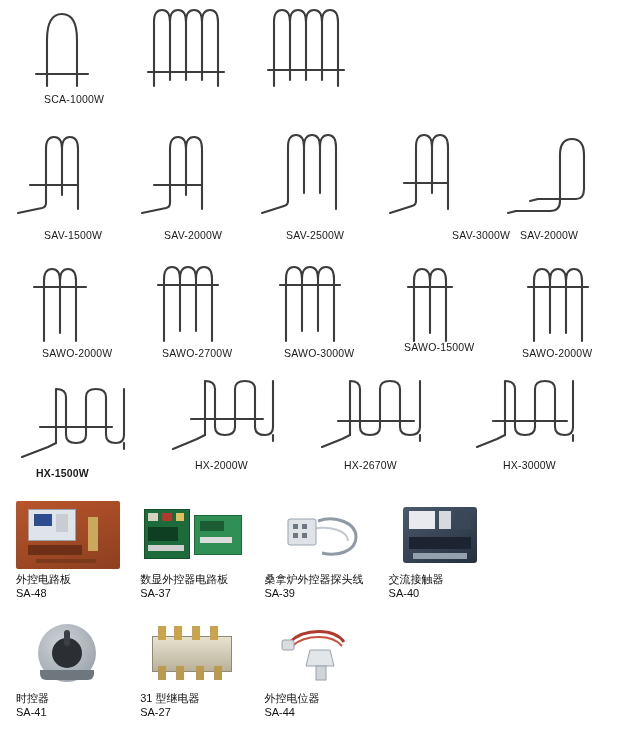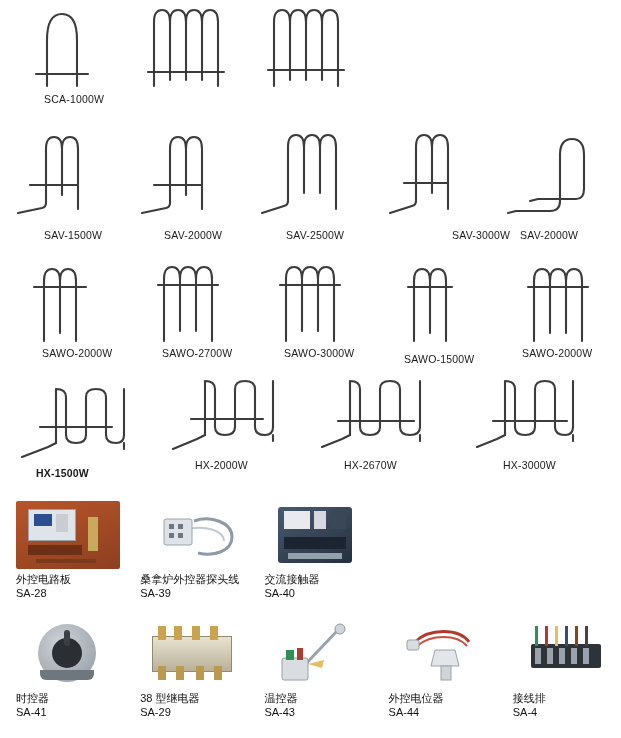--- a/index.html
+++ b/index.html
@@ -204,21 +204,21 @@
 
     <div style="position:absolute;left:372px;top:0;width:124px;">
       <div class="elem-art">
         <svg width="124" height="92" viewBox="0 0 124 92">
           <g fill="none" stroke="#3c3c3c" stroke-width="2.1" stroke-linecap="round" stroke-linejoin="round">
             <path d="M42 88 L42 28 Q42 16 50 16 Q58 16 58 28 L58 80 M58 80 L58 28 Q58 16 66 16 Q74 16 74 28 L74 88"></path>
             <path d="M36 34 L80 34"></path>
           </g>
         </svg>
       </div>
-      <div class="elem-label" style="position:absolute;left:32px;top:100px;">SAWO-1500W</div>
+      <div class="elem-label" style="position:absolute;left:32px;top:88px;">SAWO-1500W</div>
     </div>
 
     <div style="position:absolute;left:496px;top:0;width:125px;">
       <div class="elem-art">
         <svg width="125" height="92" viewBox="0 0 125 92">
           <g fill="none" stroke="#3c3c3c" stroke-width="2.1" stroke-linecap="round" stroke-linejoin="round">
             <path d="M38 88 L38 28 Q38 16 46 16 Q54 16 54 28 L54 80 M54 80 L54 28 Q54 16 62 16 Q70 16 70 28 L70 80 M70 80 L70 28 Q70 16 78 16 Q86 16 86 28 L86 88"></path>
             <path d="M32 34 L92 34"></path>
           </g>
         </svg>
@@ -289,23 +289,38 @@
       <div class="part-cell">
         <div class="part-photo" style="background:linear-gradient(160deg,#b8552b,#8d3f20);">
           <div style="position:absolute;left:12px;top:8px;width:46px;height:30px;background:#dfe4ea;border:1px solid #9aa3ad;"></div>
           <div style="position:absolute;left:18px;top:13px;width:18px;height:12px;background:#2d4d8f;"></div>
           <div style="position:absolute;left:40px;top:13px;width:12px;height:18px;background:#c9ccd1;"></div>
           <div style="position:absolute;left:12px;top:44px;width:54px;height:10px;background:#6d2f16;"></div>
           <div style="position:absolute;left:72px;top:16px;width:10px;height:34px;background:#caa85c;"></div>
           <div style="position:absolute;left:20px;top:58px;width:60px;height:4px;background:#7b3a1c;"></div>
         </div>
         <div class="part-name wrap2">外控电路板</div>
-        <div class="part-code">SA-28</div>
-      </div>
-
+        <div class="part-code">SA-48</div>
+      </div>
+
+      <div class="part-cell">
+        <div class="part-photo" style="background:#ffffff;">
+          <div style="position:absolute;left:4px;top:8px;width:44px;height:48px;background:#1d6b3a;border:1px solid #14512b;"></div>
+          <div style="position:absolute;left:8px;top:12px;width:10px;height:8px;background:#d8d2c0;"></div>
+          <div style="position:absolute;left:22px;top:12px;width:10px;height:8px;background:#b03a2e;"></div>
+          <div style="position:absolute;left:36px;top:12px;width:8px;height:8px;background:#e0c060;"></div>
+          <div style="position:absolute;left:8px;top:26px;width:30px;height:14px;background:#0f3f22;"></div>
+          <div style="position:absolute;left:8px;top:44px;width:36px;height:6px;background:#cfcfcf;"></div>
+          <div style="position:absolute;left:54px;top:14px;width:46px;height:38px;background:#2f8f54;border:1px solid #1d6b3a;"></div>
+          <div style="position:absolute;left:60px;top:20px;width:24px;height:10px;background:#1b5c35;"></div>
+          <div style="position:absolute;left:60px;top:36px;width:32px;height:6px;background:#dcdcdc;"></div>
+        </div>
+        <div class="part-name wrap2">数显外控器电路板</div>
+        <div class="part-code">SA-37</div>
+      </div>
 
 
       <div class="part-cell">
         <div class="part-photo" style="background:#ffffff;">
           <svg width="104" height="68" viewBox="0 0 104 68">
             <path d="M54 20 C72 14 92 22 92 36 C92 50 74 56 58 52" fill="none" stroke="#8f9aa6" stroke-width="3"></path>
             <path d="M48 28 C66 24 84 30 84 40" fill="none" stroke="#c2c9d0" stroke-width="2"></path>
             <rect x="24" y="18" width="28" height="26" rx="2" fill="#dfe3e8" stroke="#9aa3ad"></rect>
             <rect x="29" y="23" width="5" height="5" fill="#6d7781"></rect>
             <rect x="38" y="23" width="5" height="5" fill="#6d7781"></rect>
@@ -349,67 +364,35 @@
           <div style="position:absolute;left:12px;top:16px;width:78px;height:34px;background:linear-gradient(180deg,#e8e2d0,#b9b19a);border:1px solid #8e8a78;"></div>
           <div style="position:absolute;left:18px;top:6px;width:8px;height:14px;background:#c9a34e;"></div>
           <div style="position:absolute;left:34px;top:6px;width:8px;height:14px;background:#c9a34e;"></div>
           <div style="position:absolute;left:52px;top:6px;width:8px;height:14px;background:#c9a34e;"></div>
           <div style="position:absolute;left:70px;top:6px;width:8px;height:14px;background:#c9a34e;"></div>
           <div style="position:absolute;left:18px;top:46px;width:8px;height:14px;background:#b99a4e;"></div>
           <div style="position:absolute;left:36px;top:46px;width:8px;height:14px;background:#b99a4e;"></div>
           <div style="position:absolute;left:56px;top:46px;width:8px;height:14px;background:#b99a4e;"></div>
           <div style="position:absolute;left:74px;top:46px;width:8px;height:14px;background:#b99a4e;"></div>
         </div>
-        <div class="part-name wrap2">38 型继电器</div>
-        <div class="part-code">SA-29</div>
-      </div>
-
-      <div class="part-cell">
-        <div class="part-photo" style="background:#ffffff;">
-          <svg width="104" height="68" viewBox="0 0 104 68">
-            <path d="M34 52 L74 10" stroke="#9aa3ad" stroke-width="3" fill="none"></path>
-            <rect x="18" y="38" width="26" height="22" rx="2" fill="#d9dde1" stroke="#97a0a8"></rect>
-            <rect x="22" y="30" width="8" height="10" fill="#2f8f54"></rect>
-            <rect x="33" y="28" width="6" height="12" fill="#b03a2e"></rect>
-            <circle cx="76" cy="9" r="5" fill="#cfd6dc" stroke="#8e979f"></circle>
-            <path d="M44 44 L60 40 L58 48 Z" fill="#e0c060"></path>
-          </svg>
-        </div>
-        <div class="part-name wrap2">温控器</div>
-        <div class="part-code">SA-43</div>
-      </div>
+        <div class="part-name wrap2">31 型继电器</div>
+        <div class="part-code">SA-27</div>
+      </div>
+
 
       <div class="part-cell">
         <div class="part-photo" style="background:#ffffff;">
           <svg width="104" height="68" viewBox="0 0 104 68">
             <path d="M26 22 C40 8 70 8 80 22" fill="none" stroke="#b03a2e" stroke-width="3"></path>
             <path d="M28 26 C42 14 68 14 78 26" fill="none" stroke="#c8513f" stroke-width="2"></path>
             <rect x="18" y="20" width="12" height="10" rx="2" fill="#d9dde1" stroke="#97a0a8"></rect>
             <path d="M46 30 L66 30 L70 46 L42 46 Z" fill="#e3e6e9" stroke="#99a2aa"></path>
             <rect x="52" y="46" width="10" height="14" fill="#cfd4d9" stroke="#99a2aa"></rect>
           </svg>
         </div>
         <div class="part-name wrap2">外控电位器</div>
         <div class="part-code">SA-44</div>
       </div>
 
-      <div class="part-cell">
-        <div class="part-photo" style="background:#ffffff;">
-          <div style="position:absolute;left:18px;top:24px;width:70px;height:24px;background:#2e3338;border-radius:2px;"></div>
-          <div style="position:absolute;left:22px;top:28px;width:6px;height:16px;background:#9aa3ad;"></div>
-          <div style="position:absolute;left:34px;top:28px;width:6px;height:16px;background:#9aa3ad;"></div>
-          <div style="position:absolute;left:46px;top:28px;width:6px;height:16px;background:#9aa3ad;"></div>
-          <div style="position:absolute;left:58px;top:28px;width:6px;height:16px;background:#9aa3ad;"></div>
-          <div style="position:absolute;left:70px;top:28px;width:6px;height:16px;background:#9aa3ad;"></div>
-          <div style="position:absolute;left:22px;top:6px;width:3px;height:20px;background:#2f8f54;"></div>
-          <div style="position:absolute;left:32px;top:6px;width:3px;height:20px;background:#b03a2e;"></div>
-          <div style="position:absolute;left:42px;top:6px;width:3px;height:20px;background:#e0c060;"></div>
-          <div style="position:absolute;left:52px;top:6px;width:3px;height:20px;background:#2d4d8f;"></div>
-          <div style="position:absolute;left:62px;top:6px;width:3px;height:20px;background:#7a4a22;"></div>
-          <div style="position:absolute;left:72px;top:6px;width:3px;height:20px;background:#444;"></div>
-        </div>
-        <div class="part-name wrap2">接线排</div>
-        <div class="part-code">SA-4</div>
-      </div>
     </div>
   </div>
 
 </div>
 
 </body></html>

